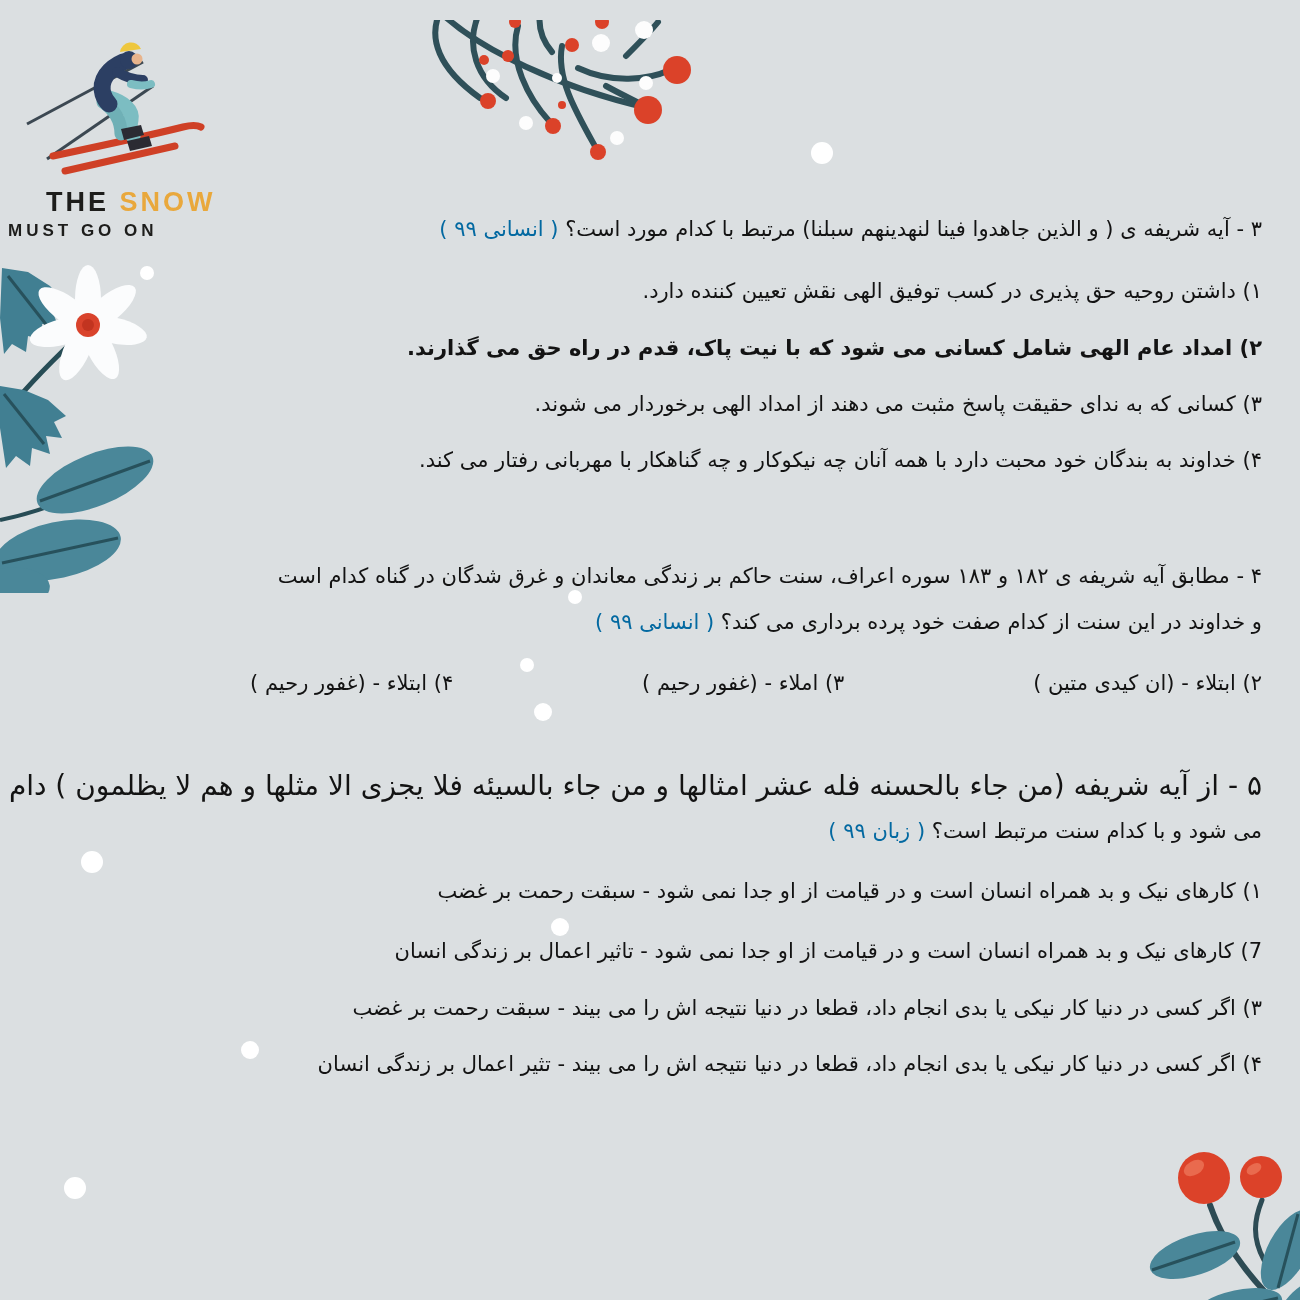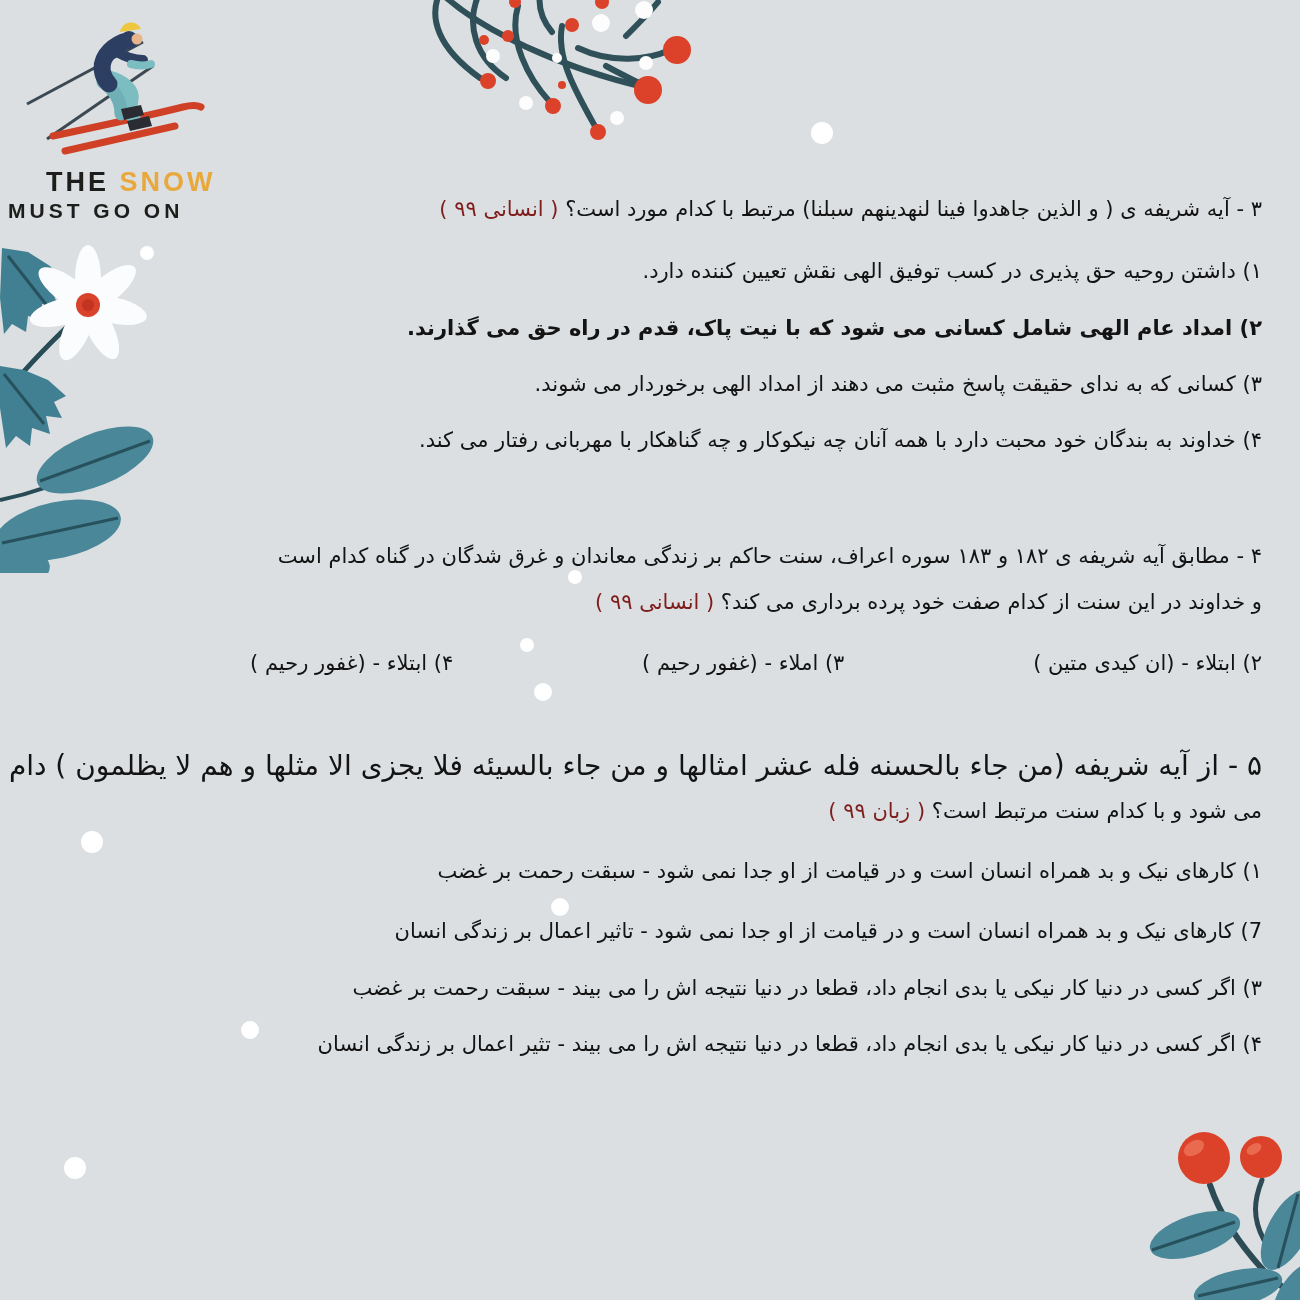--- a/index.html
+++ b/index.html
@@ -3,45 +3,45 @@
 <meta charset="utf-8">
 <style>
   html,body{margin:0;padding:0;}
   body{
     width:1300px;height:1300px;
     background:#dbdfe1;
     overflow:hidden;
     position:relative;
     font-family:"DejaVu Sans",sans-serif;
   }
-  .page{position:absolute;inset:0;}
+  .page{position:absolute;inset:0;margin-top:20px;}
 
   
   .deco{position:absolute;pointer-events:none;}
   .deco-branch{left:420px;top:0;width:470px;height:155px;}
   .deco-skier{left:25px;top:8px;width:195px;height:158px;}
   .deco-holly{left:0;top:238px;width:215px;height:335px;}
   .deco-sprig{left:1140px;top:1100px;width:160px;height:200px;}
   .snow-dot{position:absolute;background:#ffffff;border-radius:50%;}
 
   
   .brand{position:absolute;left:8px;top:168px;width:240px;color:#1d1d1b;
     font-family:"Liberation Sans",sans-serif;font-weight:bold;}
   .brand .l1{margin-left:38px;font-size:27px;letter-spacing:3px;line-height:28px;}
-  .brand .l2{font-size:21px;letter-spacing:4px;line-height:29px;}
+  .brand .l2{font-size:17px;letter-spacing:4px;line-height:29px;}
   .brand .accent{color:#e9a83c;}
 
   
   .qarea{position:absolute;inset:0;direction:rtl;color:#131313;}
   .line{
     position:absolute;right:38px;left:30px;
     text-align:right;white-space:nowrap;overflow:visible;
     font-size:21px;line-height:30px;
   }
-  .tag{color:#7f1d1d;}
+  .tag{color:#0369a1;}
   .q3-stem{top:194px;}
   .q3-o1{top:256px;}
   .q3-o2{top:313px;font-weight:bold;}
   .q3-o3{top:369px;}
   .q3-o4{top:425px;}
   .q4-l1{top:541px;}
   .q4-l2{top:587px;}
   .q4-row{top:648px;left:250px;display:flex;justify-content:space-between;white-space:nowrap;}
   .q5-l1{top:751px;font-size:28px;}
   .q5-l2{top:796px;}

